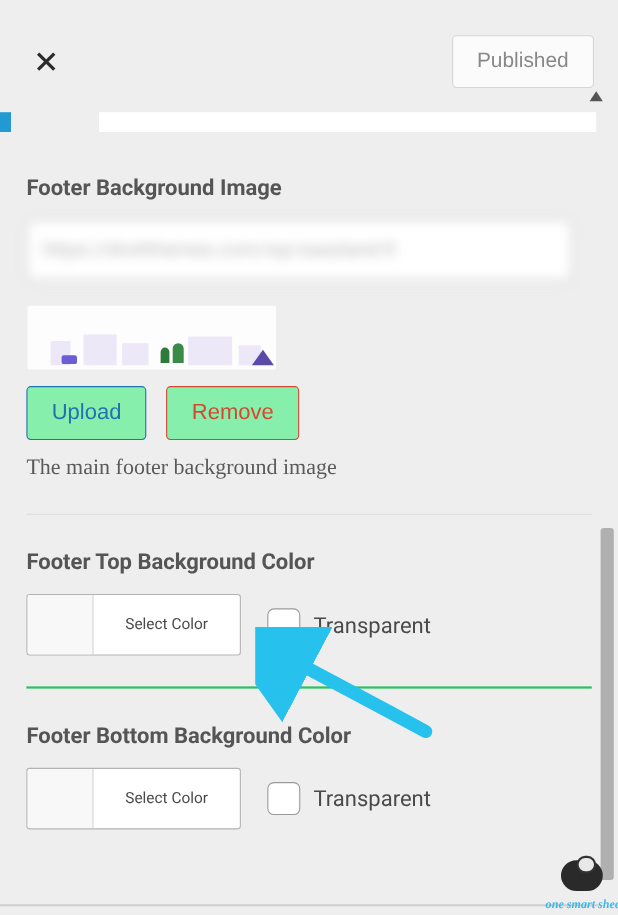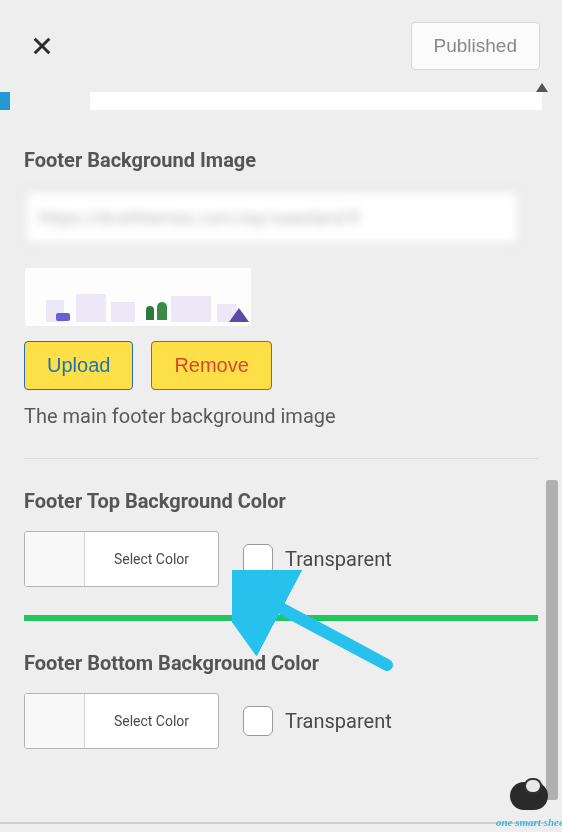--- a/index.html
+++ b/index.html
@@ -9,21 +9,21 @@
     }
     body {
       font-family: -apple-system, BlinkMacSystemFont, "Segoe UI", Roboto, Oxygen-Sans, Ubuntu, Cantarell, "Helvetica Neue", sans-serif;
       background: #eeeeee;
       width: 562px;
       height: 832px;
       position: relative;
       overflow: hidden;
     }
     .content-area {
-      padding-top: 10px;
+      padding-top: 20px;
     }
     .top-bar {
       display: flex;
       align-items: center;
       justify-content: space-between;
       padding: 12px 22px 22px 28px;
     }
     .close-btn {
       cursor: pointer;
       width: 28px;
@@ -163,44 +163,45 @@
       background: #6b5dd3;
       border-radius: 2px;
     }
     .button-row {
       display: flex;
       gap: 18px;
       margin-top: 14px;
     }
     .btn {
       border: 1px solid #2271b1;
-      background: #fde047;
+      background: #86efac;
       padding: 12px 22px;
       font-size: 20px;
       border-radius: 4px;
       cursor: pointer;
     }
     .btn-upload {
       color: #2271b1;
     }
     .btn-remove {
       color: #d64730;
       border-color: #d64730;
     }
     .description {
       font-size: 20px;
       color: #5a5a5a;
       margin-top: 14px;
       padding-bottom: 30px;
       border-bottom: 1px solid #ddd;
+      font-family: Liberation Serif, serif;
     }
     .color-section {
       margin-top: 30px;
       padding-bottom: 28px;
-      border-bottom: 6px solid #22c55e;
+      border-bottom: 2px solid #22c55e;
     }
     .color-section.last {
       border-bottom: none;
     }
     .color-row {
       display: flex;
       align-items: center;
       gap: 24px;
       margin-top: 14px;
     }

